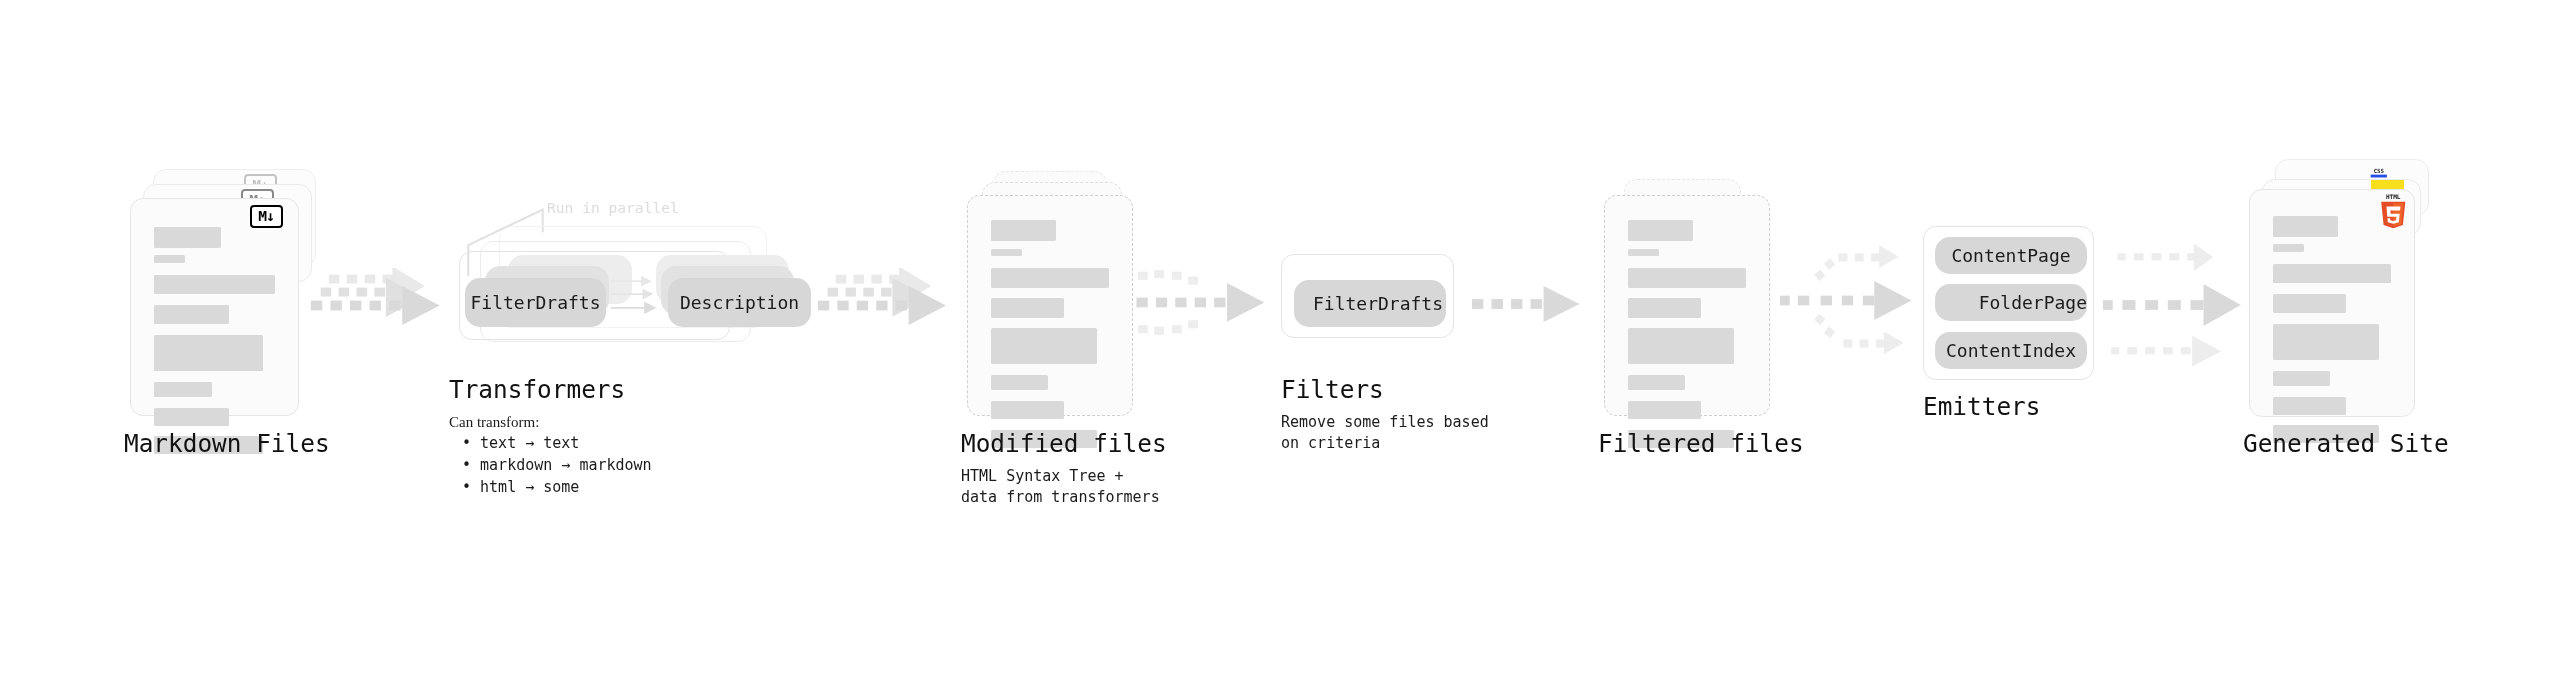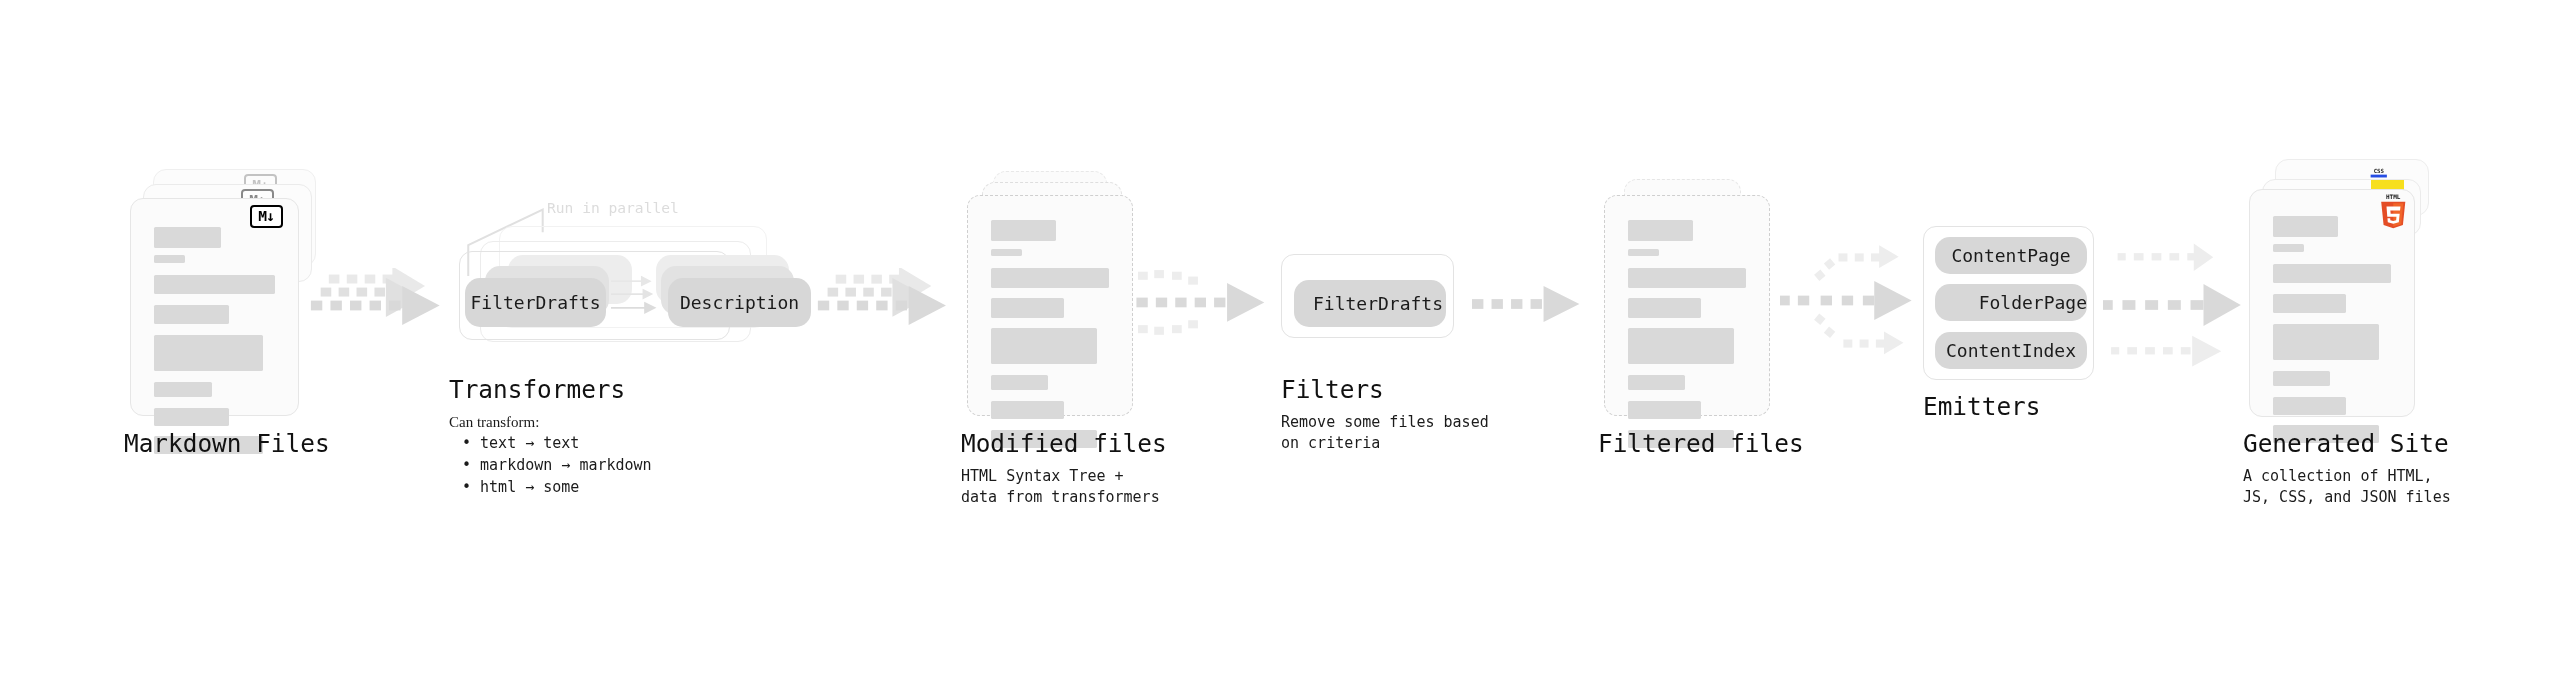--- a/index.html
+++ b/index.html
@@ -399,17 +399,15 @@
 
     <svg class="arrow" style="left:2377px; top:192px;" width="32.5" height="37" viewBox="0 0 40 46">
       <text x="20" y="9" font-size="7.5" font-family="DejaVu Sans Mono, monospace" font-weight="bold" text-anchor="middle" fill="#111">HTML</text>
       <path d="M5 12 L8 41 L20 45 L32 41 L35 12 Z" fill="#e44d26"></path>
       <path d="M20 14 L20 43 L30 40 L32.5 14 Z" fill="#f16529"></path>
       <path d="M11 18 H29 L28.4 23 H16.4 L16.8 27 H28 L26.9 37.5 L20 39.6 L13.2 37.5 L12.8 32.5 H16.2 L16.4 35 L20 36 L23.6 35 L24 30.8 H12.6 L11.6 18 Z" fill="#fff"></path>
     </svg>
   </div>
 
   <span class="title" style="left:2243px; top:429px;">Generated Site</span>
-  <span class="subtitle" style="left:2243px; top:466px;">A collection of HTML,
-JS, CSS, and JSON files</span>
 
 </div>
 
 
 </body></html>

